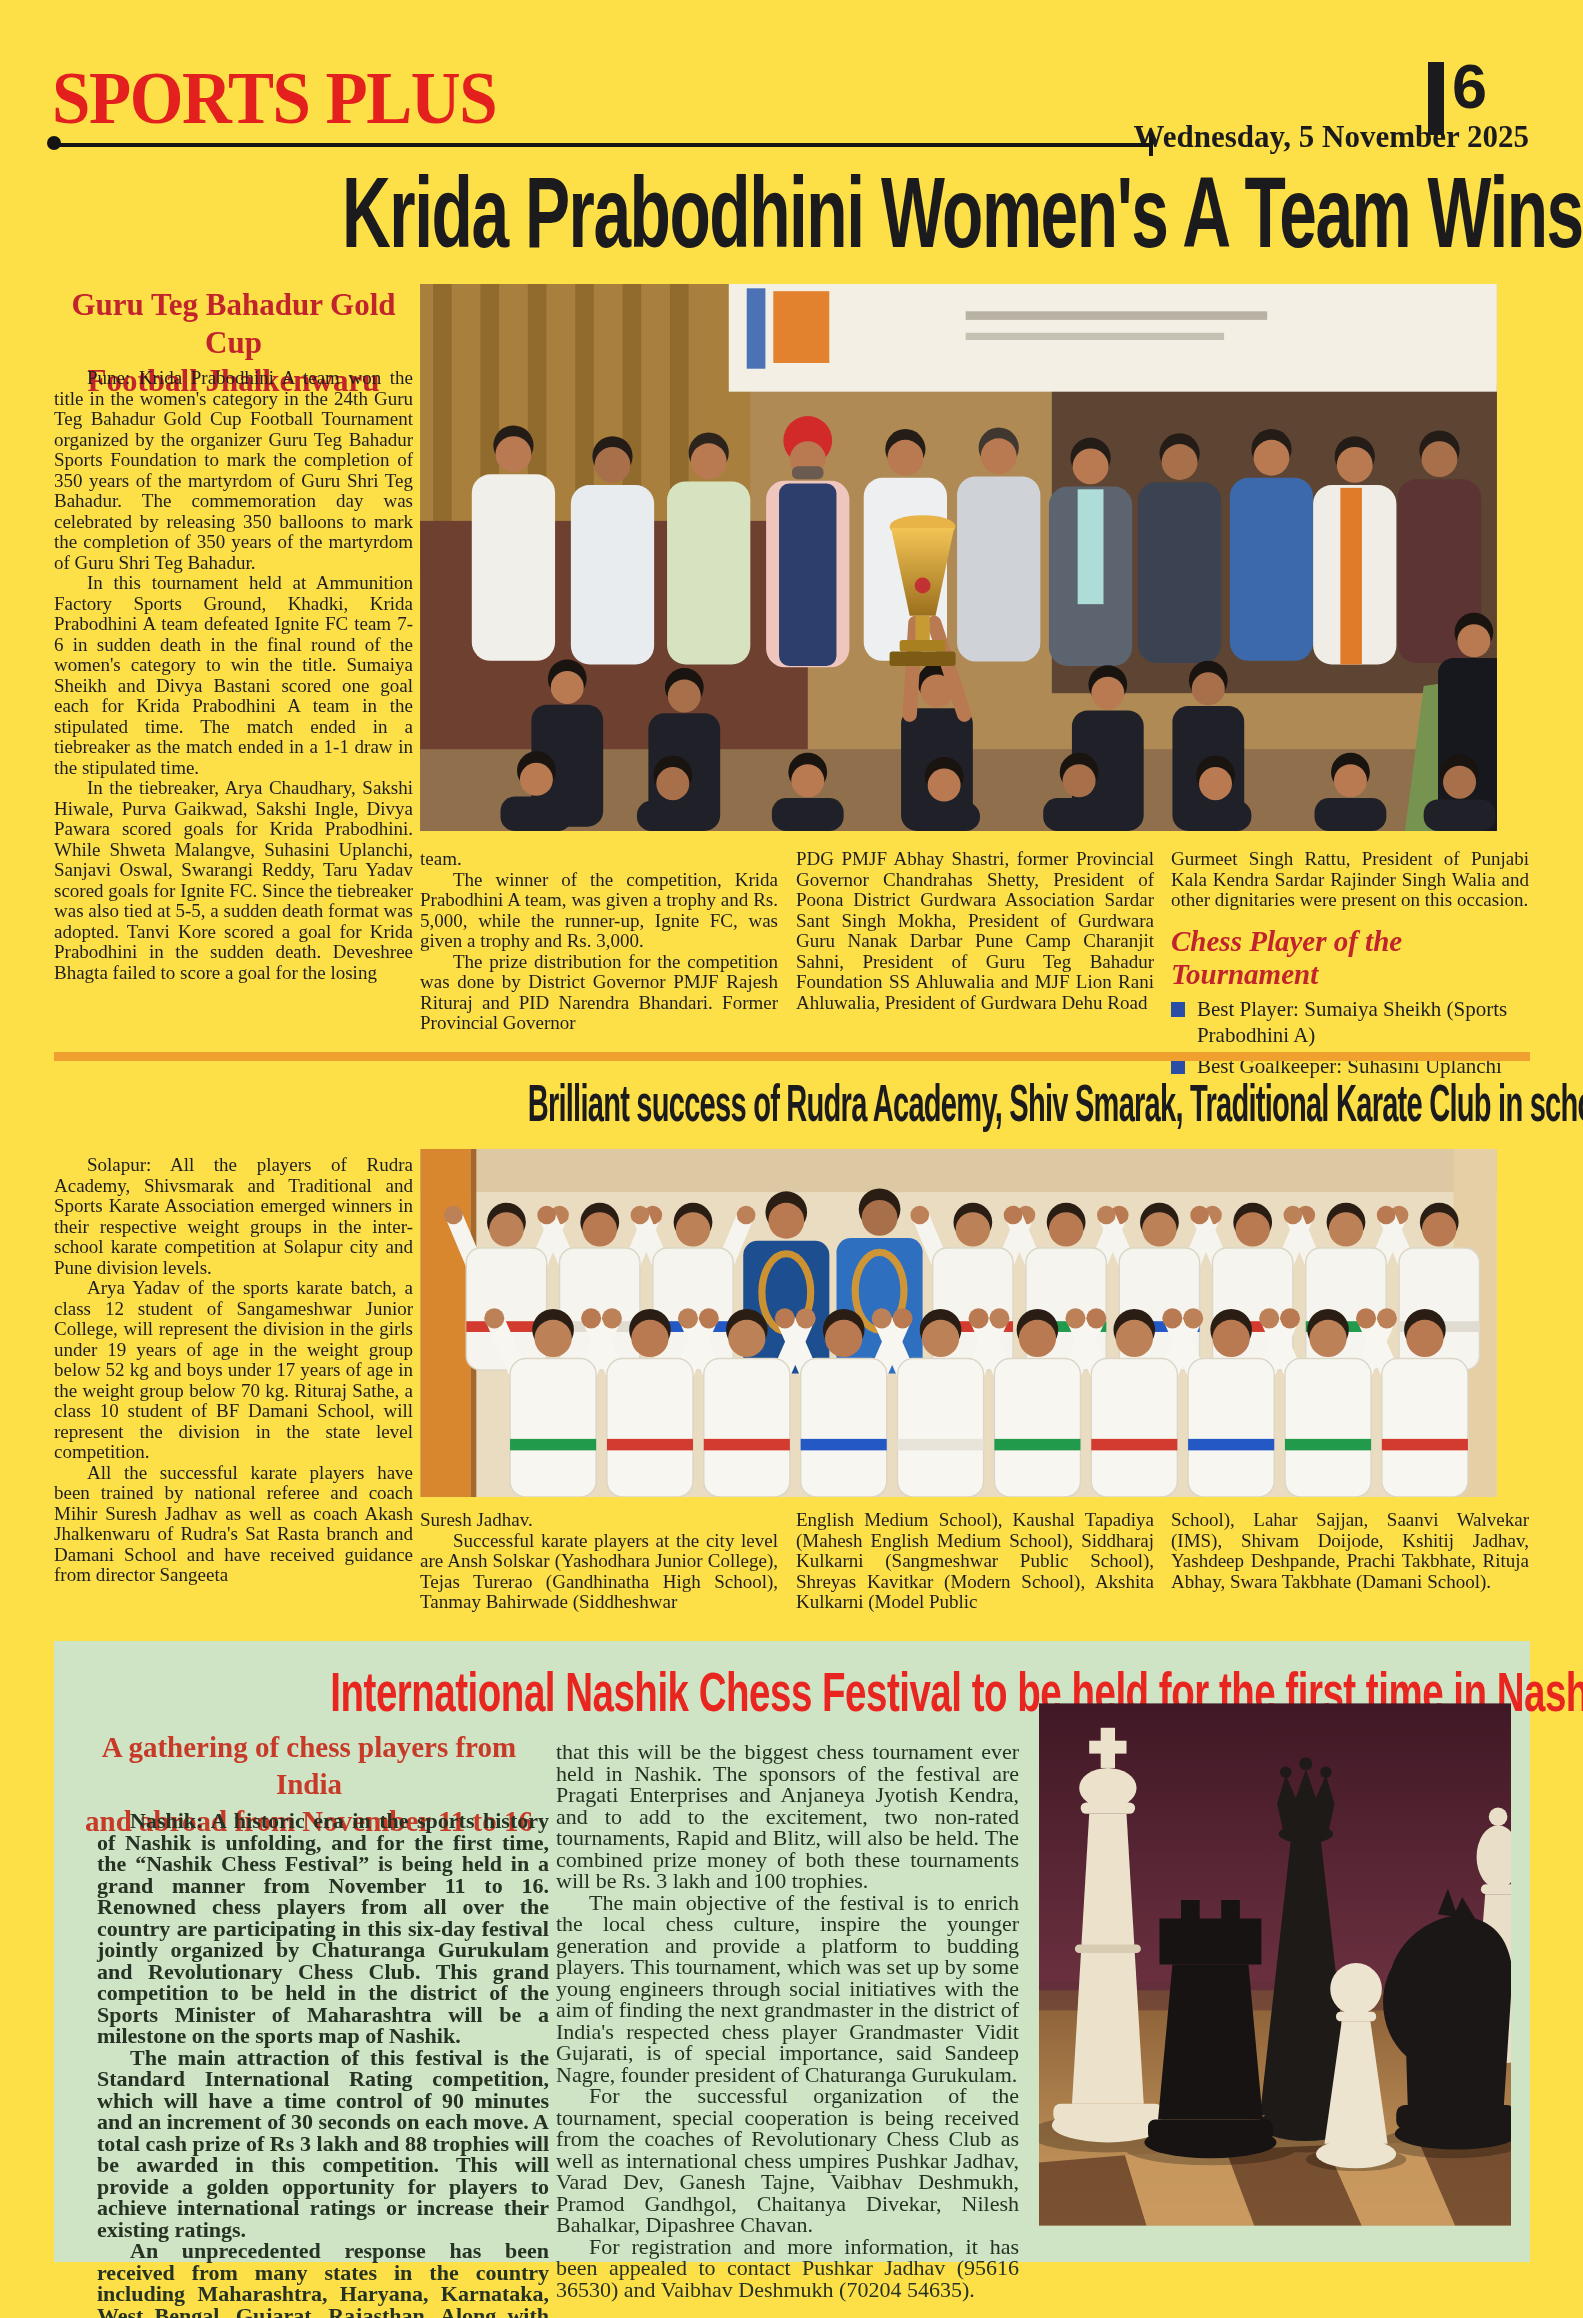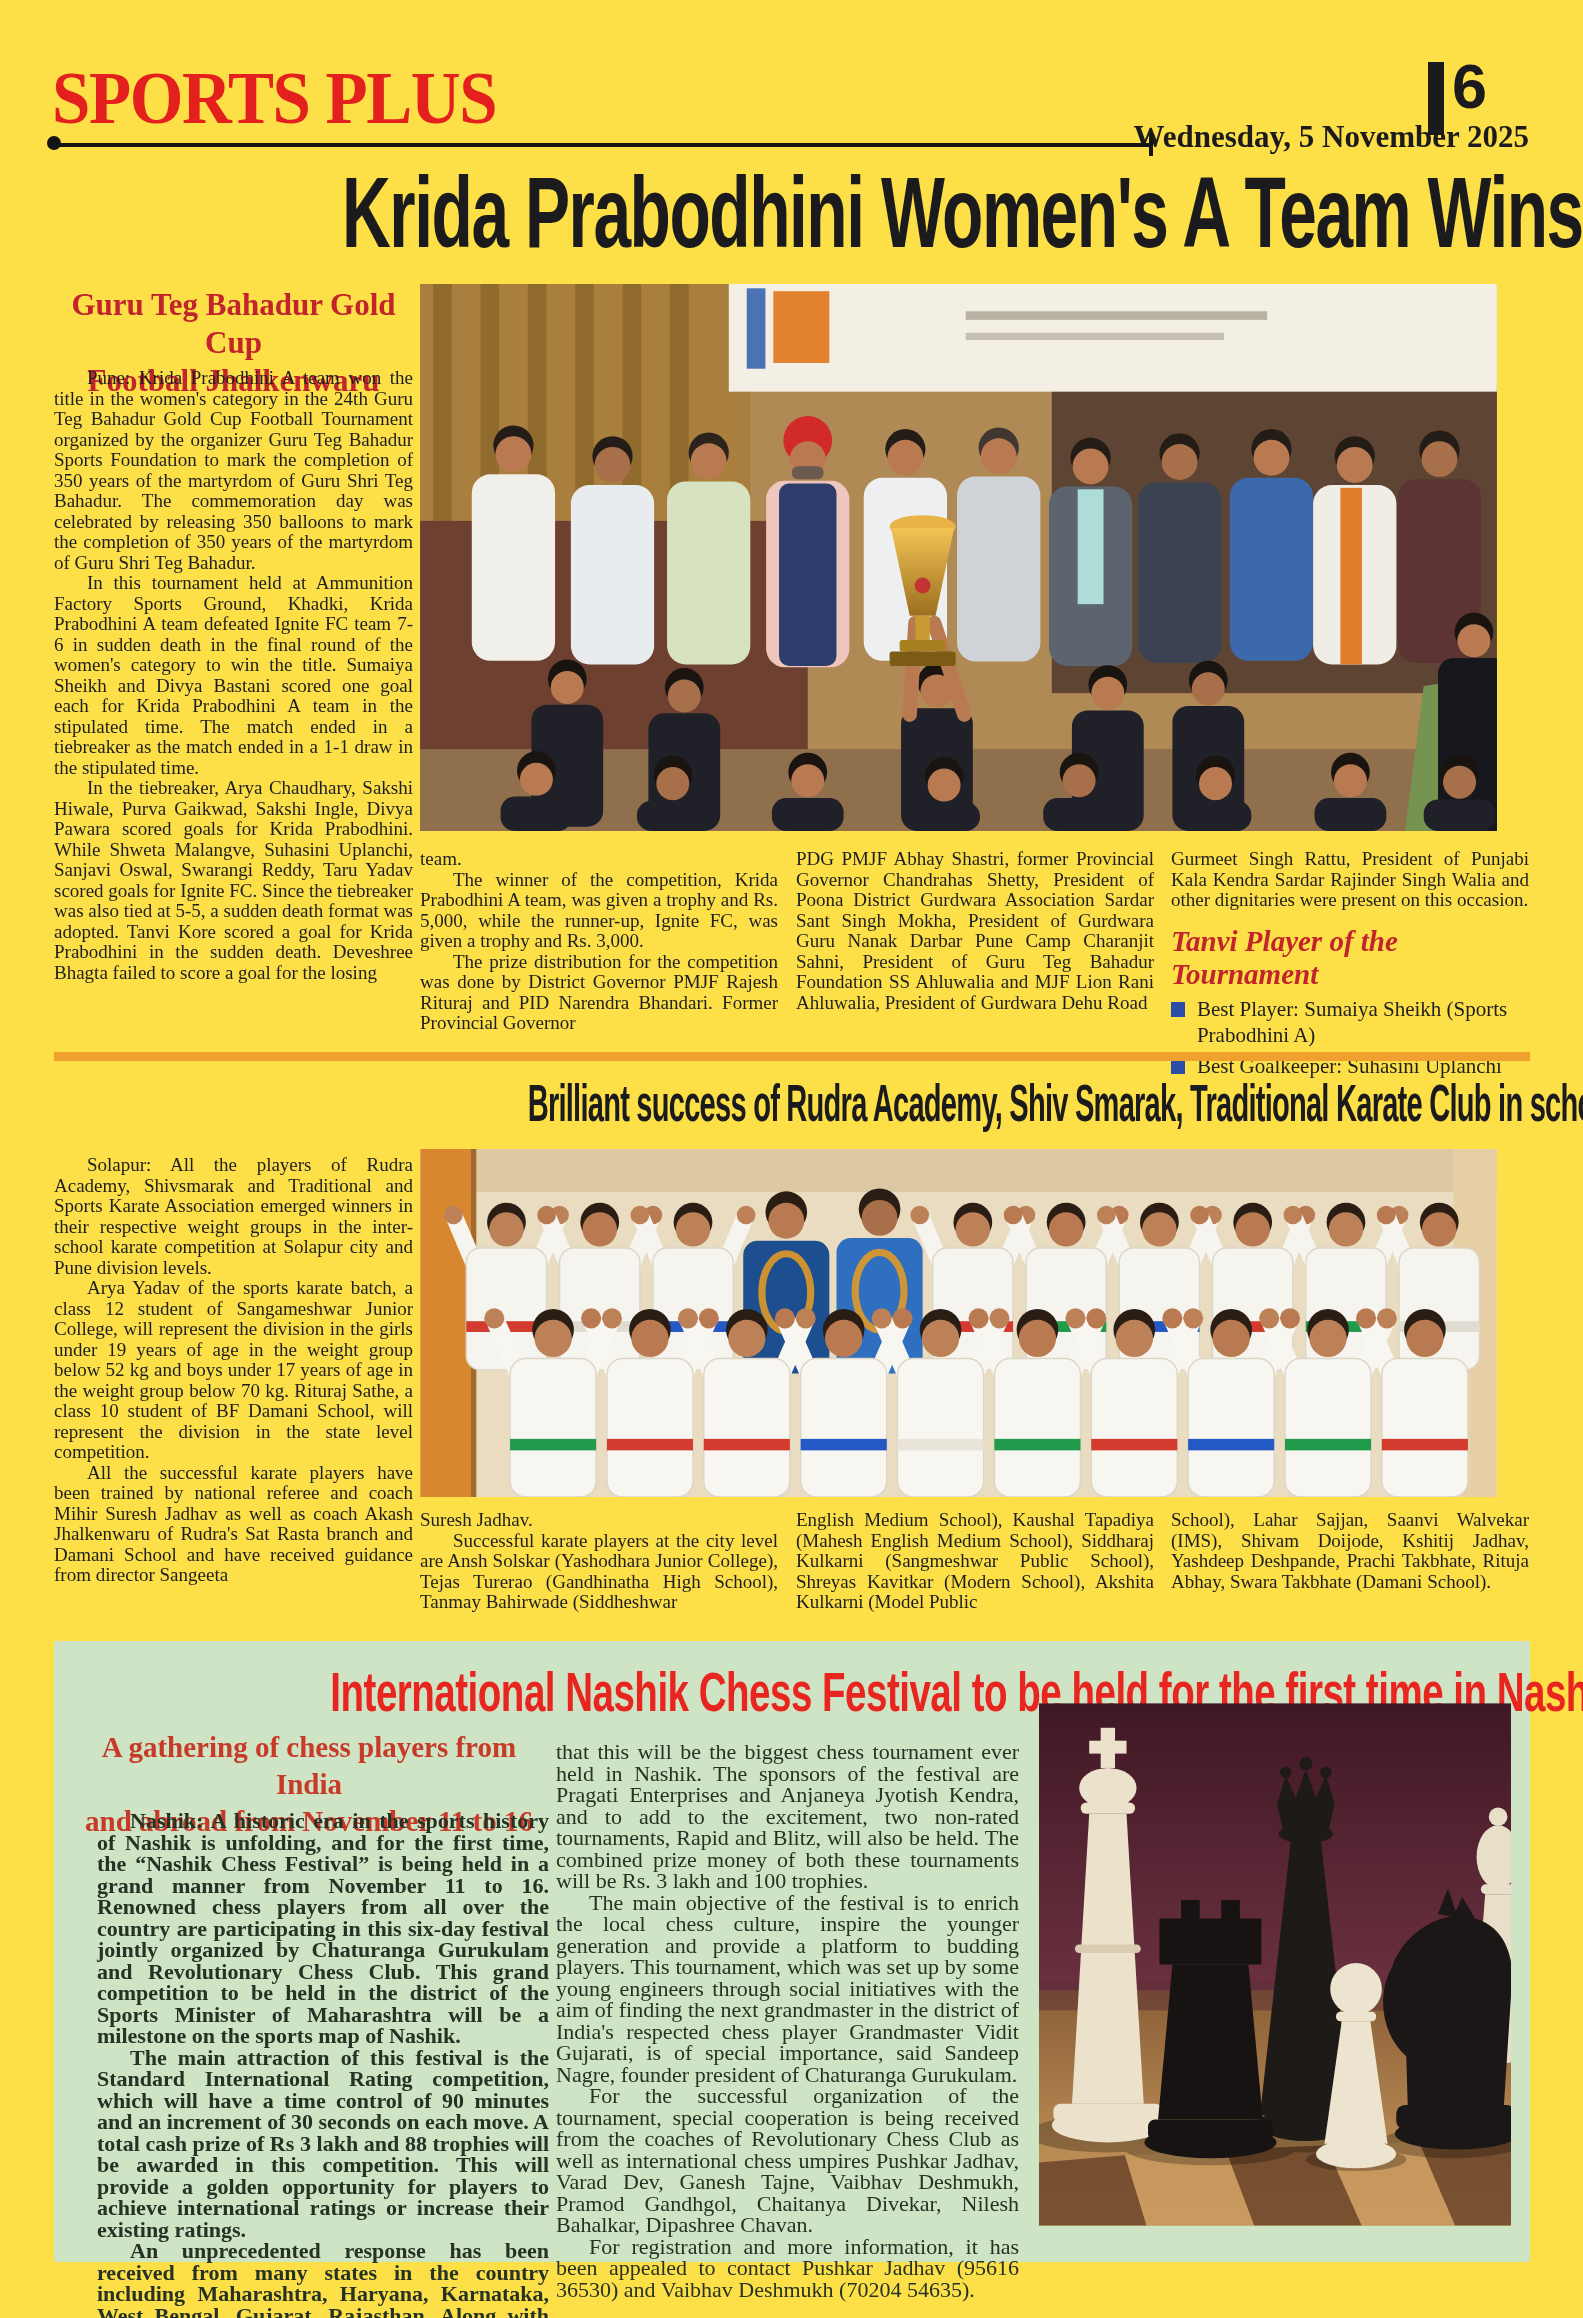--- a/index.html
+++ b/index.html
@@ -244,21 +244,21 @@
   <div class="col" style="left:420px;top:849px;width:358px;">
     <p>team.</p>
     <p class="ind">The winner of the competition, Krida Prabodhini A team, was given a trophy and Rs. 5,000, while the runner-up, Ignite FC, was given a trophy and Rs. 3,000.</p>
     <p class="ind">The prize distribution for the competition was done by District Governor PMJF Rajesh Rituraj and PID Narendra Bhandari. Former Provincial Governor</p>
   </div>
   <div class="col" style="left:796px;top:849px;width:358px;">
     <p>PDG PMJF Abhay Shastri, former Provincial Governor Chandrahas Shetty, President of Poona District Gurdwara Association Sardar Sant Singh Mokha, President of Gurdwara Guru Nanak Darbar Pune Camp Charanjit Sahni, President of Guru Teg Bahadur Foundation SS Ahluwalia and MJF Lion Rani Ahluwalia, President of Gurdwara Dehu Road</p>
   </div>
   <div class="col" style="left:1171px;top:849px;width:358px;">
     <p>Gurmeet Singh Rattu, President of Punjabi Kala Kendra Sardar Rajinder Singh Walia and other dignitaries were present on this occasion.</p>
-    <div class="besthead">Tanvi Player of the Tournament</div>
+    <div class="besthead">Chess Player of the Tournament</div>
     <div class="bullet">
       <span class="sq"></span>
       <span>Best Player: Sumaiya Sheikh (Sports Prabodhini A)</span>
     </div>
     <div class="bullet">
       <span class="sq"></span>
       <span>Best Goalkeeper: Suhasini Uplanchi</span>
     </div>
   </div>
 

